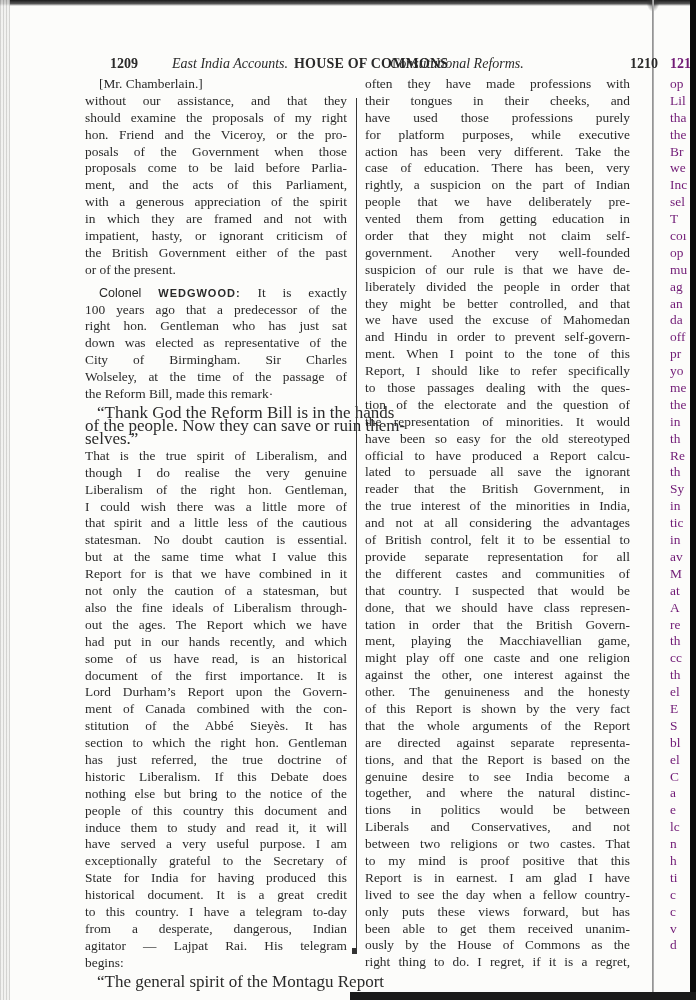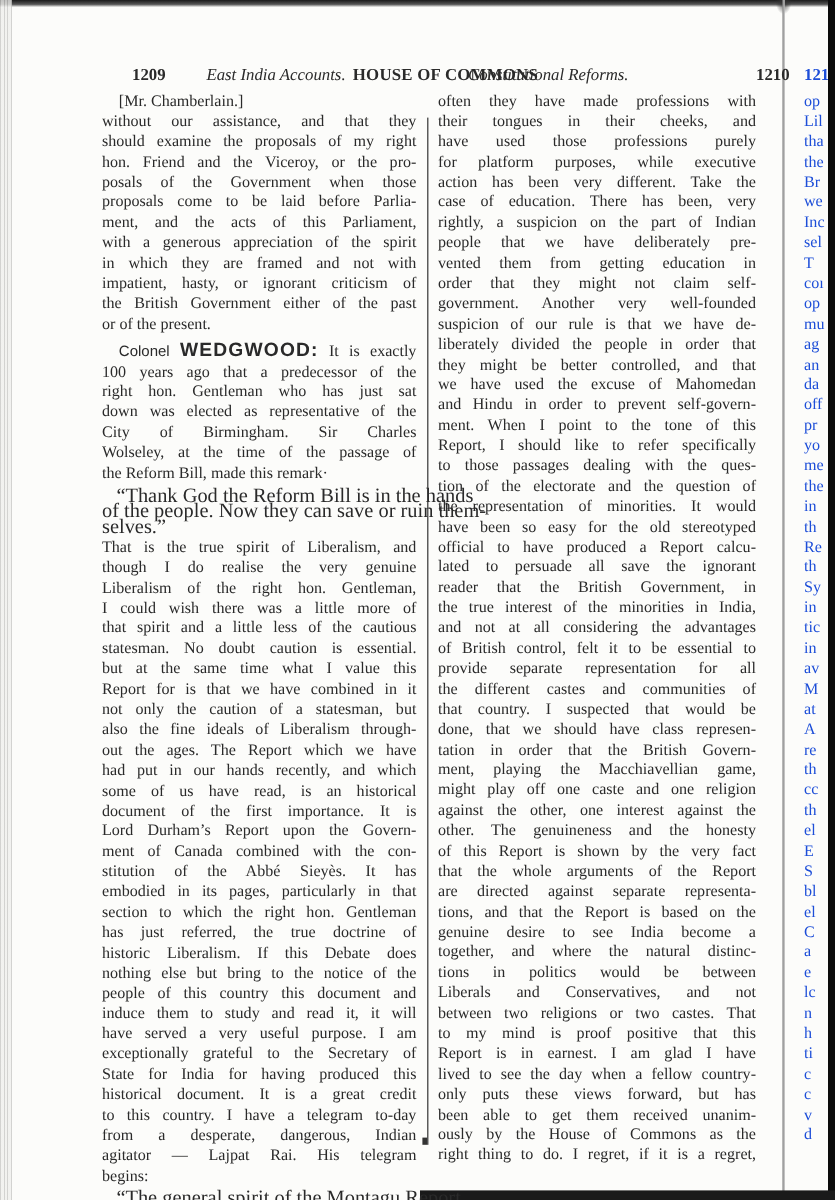--- a/index.html
+++ b/index.html
@@ -47,35 +47,35 @@
   .col {
     position: absolute; top: 76px;
     font-size: 13.4px; line-height: 16.9px;
     text-align: justify;
   }
   .col-left { left: 85px; width: 262px; }
   .col-right { left: 365px; width: 265px; }
   .line { display: block; text-align: justify; text-align-last: justify; white-space: nowrap; height: 16.9px; overflow: visible; }
   .line.last { text-align-last: left; }
   .colonel { font-family: "Liberation Sans", "DejaVu Sans", sans-serif; font-size: 12.5px; }
-  .colonel-name { font-family: "Liberation Sans", "DejaVu Sans", sans-serif; font-weight: bold; letter-spacing: 1px; font-size: 16px; }
+  .colonel-name { font-family: "Liberation Sans", "DejaVu Sans", sans-serif; font-weight: bold; letter-spacing: 1px; font-size: 11px; }
   .quote { font-size: 17px; line-height: 13px; }
   .quote .line { height: 13px; }
   .indent { padding-left: 12px; }
   .gap { height: 6px; }
 
   .divider {
     position: absolute; left: 356px; top: 98px; width: 1px; height: 856px; background: #333;
   }
   .divider-tick {
     position: absolute; left: 352px; top: 948px; width: 4px; height: 6px; background: #333;
   }
   .next-page {
     position: absolute; left: 670px; top: 56px; width: 20px; height: 900px; overflow: hidden;
-    font-size: 13.4px; line-height: 16.9px; color: #1d4ed8;
+    font-size: 13.4px; line-height: 16.9px; color: #701a75;
   }
   .next-page .pg { font-weight: bold; font-size: 14px; display: block; height: 20px; }
   .next-page span.frag { display: block; height: 16.9px; white-space: nowrap; }
 </style>
 </head>
 <body>
 
 <div class="top-shadow"></div>
 <div class="left-binding"></div>
 <div class="gutter-top"></div>
@@ -138,21 +138,20 @@
       <span class="line">Report for is that we have combined in it</span>
       <span class="line">not only the caution of a statesman, but</span>
       <span class="line">also the fine ideals of Liberalism through-</span>
       <span class="line">out the ages. The Report which we have</span>
       <span class="line">had put in our hands recently, and which</span>
       <span class="line">some of us have read, is an historical</span>
       <span class="line">document of the first importance. It is</span>
       <span class="line">Lord Durham’s Report upon the Govern-</span>
       <span class="line">ment of Canada combined with the con-</span>
       <span class="line">stitution of the Abbé Sieyès. It has</span>
-      <span class="line">embodied in its pages, particularly in that</span>
       <span class="line">section to which the right hon. Gentleman</span>
       <span class="line">has just referred, the true doctrine of</span>
       <span class="line">historic Liberalism. If this Debate does</span>
       <span class="line">nothing else but bring to the notice of the</span>
       <span class="line">people of this country this document and</span>
       <span class="line">induce them to study and read it, it will</span>
       <span class="line">have served a very useful purpose. I am</span>
       <span class="line">exceptionally grateful to the Secretary of</span>
       <span class="line">State for India for having produced this</span>
       <span class="line">historical document. It is a great credit</span>

